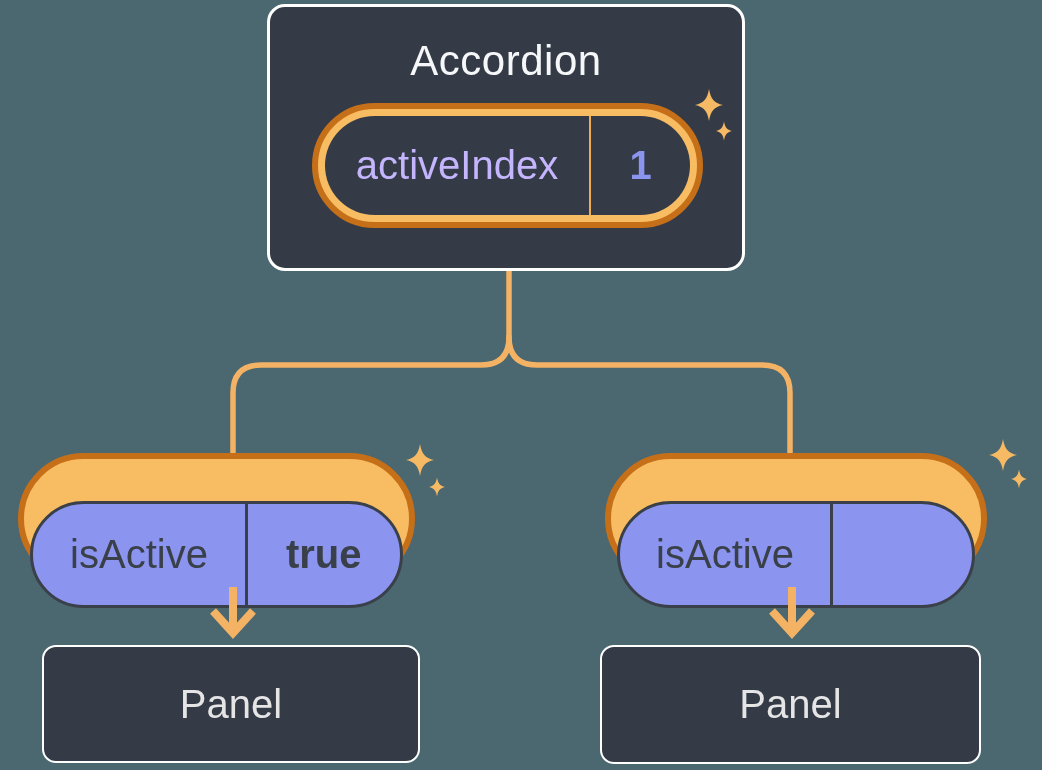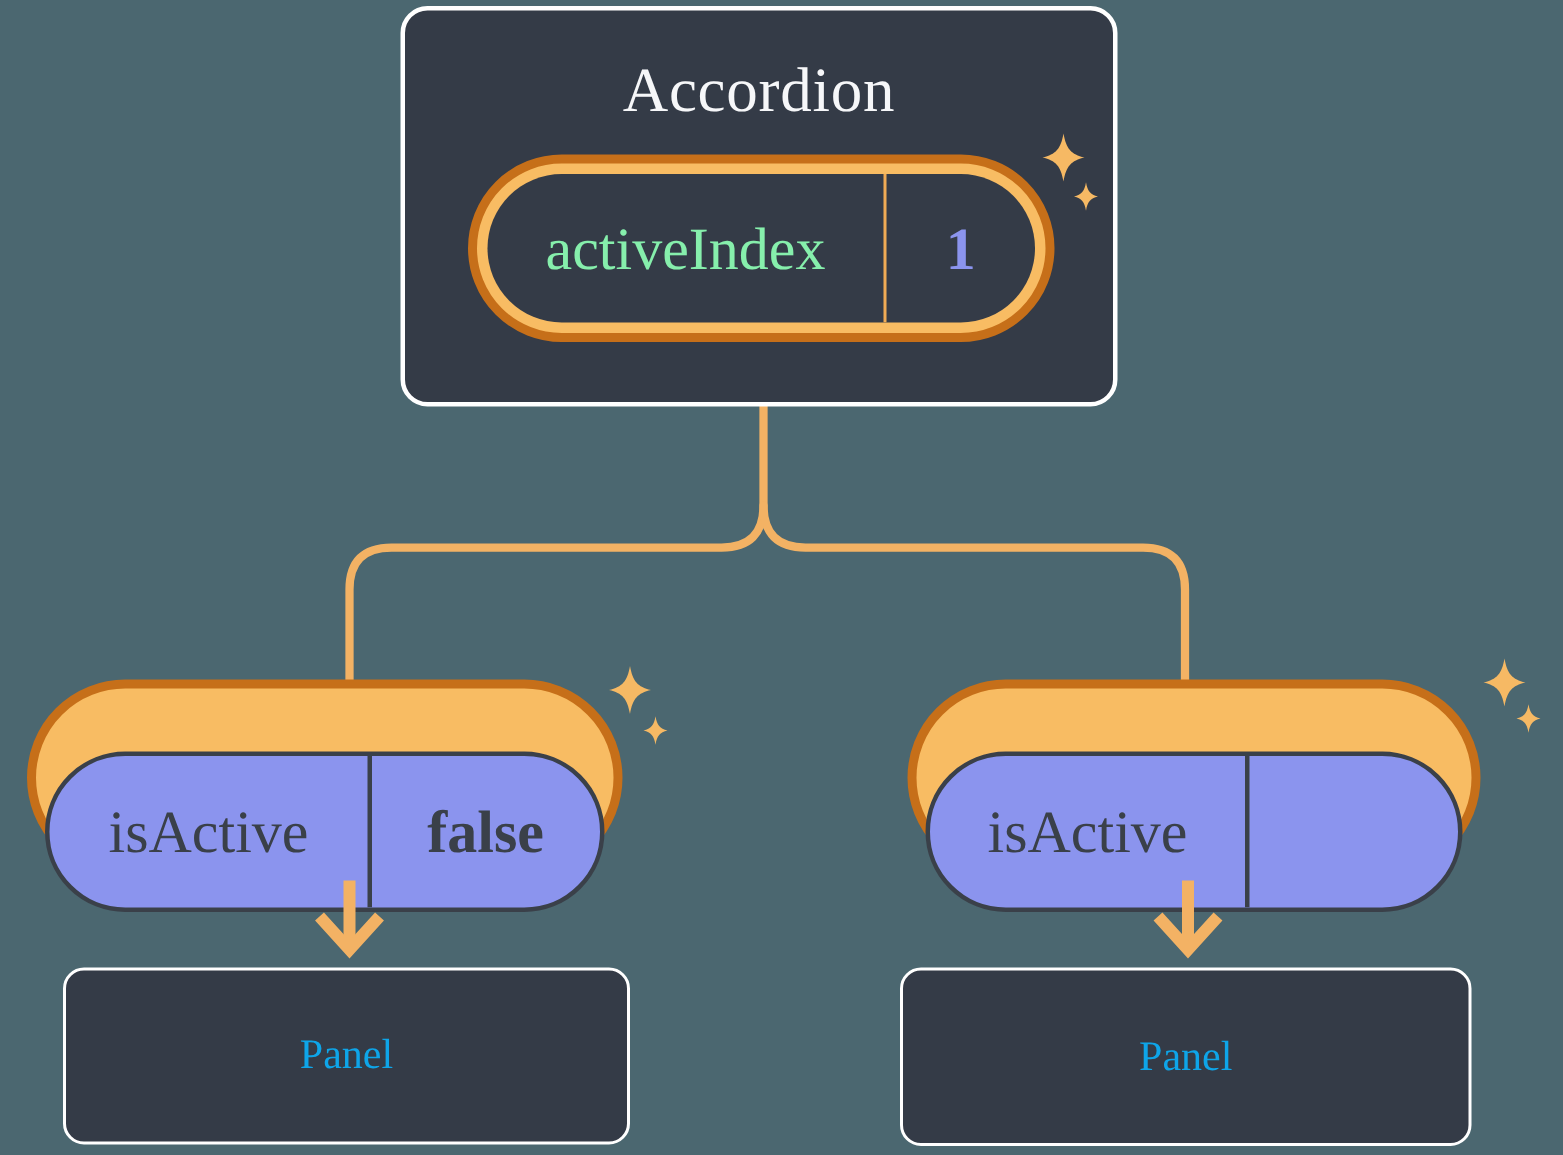--- a/index.html
+++ b/index.html
@@ -7,21 +7,20 @@
     margin: 0;
     background: #4b6770;
     font-family: "Liberation Sans", sans-serif;
   }
   .canvas {
     position: relative;
     width: 1042px;
     height: 770px;
     background: #4b6770;
     overflow: hidden;
-    font-family: Liberation Serif, serif;
   }
   svg.overlay { position: absolute; pointer-events: none; }
 
   
   .component-box {
     position: absolute;
     background: #343b47;
     border: 3px solid #ffffff;
     border-radius: 18px;
   }
@@ -50,21 +49,21 @@
     width: 100%; height: 100%;
     background: #343b47;
     border-radius: 999px;
     display: flex;
     align-items: stretch;
     overflow: hidden;
   }
   .state-key-section {
     width: 264px;
     display: flex; align-items: center; justify-content: center;
-    color: #86efac;
+    color: #c4b5fd;
     font-size: 40px;
   }
   .state-divider { width: 2px; background: #f0ab55; }
   .state-value-section {
     flex: 1;
     display: flex; align-items: center; justify-content: center;
     color: #8b94ee;
     font-size: 40px;
     font-weight: 700;
   }
@@ -105,22 +104,22 @@
     font-weight: 700;
   }
 
   
   .panel-box {
     position: absolute;
     background: #343b47;
     border: 2.5px solid #ffffff;
     border-radius: 14px;
     display: flex; align-items: center; justify-content: center;
-    color: #0ea5e9;
-    font-size: 28px;
+    color: #e5e5e5;
+    font-size: 40px;
   }
   .panel-left  { left: 42px;  top: 645px; width: 378px; height: 118px; }
   .panel-right { left: 600px; top: 645px; width: 381px; height: 119px; }
 </style>
 </head>
 <body>
 
 <div class="canvas">
 
   <svg class="overlay" style="left:0;top:0" width="1042" height="770" viewBox="0 0 1042 770">
@@ -141,21 +140,21 @@
     <svg class="overlay" style="left:418px;top:77px" width="52" height="62" viewBox="0 0 52 62">
       <path fill="#f6b964" transform="translate(21,21) scale(14,16)" d="M0,-1 C0.13,-0.36 0.36,-0.13 1,0 C0.36,0.13 0.13,0.36 0,1 C-0.13,0.36 -0.36,0.13 -1,0 C-0.36,-0.13 -0.13,-0.36 0,-1 Z"></path>
       <path fill="#f6b964" transform="translate(36,47) scale(8,9.5)" d="M0,-1 C0.13,-0.36 0.36,-0.13 1,0 C0.36,0.13 0.13,0.36 0,1 C-0.13,0.36 -0.36,0.13 -1,0 C-0.36,-0.13 -0.13,-0.36 0,-1 Z"></path>
     </svg>
   </div>
 
   <div class="prop-pill prop-pill-left">
     <div class="prop-pill-inner">
       <div class="prop-key-section">isActive</div>
       <div class="prop-divider"></div>
-      <div class="prop-value-section">false</div>
+      <div class="prop-value-section">true</div>
     </div>
   </div>
   <svg class="overlay" style="left:400px;top:438px" width="52" height="62" viewBox="0 0 52 62">
     <path fill="#f6b964" transform="translate(20,22) scale(14,16)" d="M0,-1 C0.13,-0.36 0.36,-0.13 1,0 C0.36,0.13 0.13,0.36 0,1 C-0.13,0.36 -0.36,0.13 -1,0 C-0.36,-0.13 -0.13,-0.36 0,-1 Z"></path>
     <path fill="#f6b964" transform="translate(37,49) scale(8,9.5)" d="M0,-1 C0.13,-0.36 0.36,-0.13 1,0 C0.36,0.13 0.13,0.36 0,1 C-0.13,0.36 -0.36,0.13 -1,0 C-0.36,-0.13 -0.13,-0.36 0,-1 Z"></path>
   </svg>
 
   <div class="prop-pill prop-pill-right">
     <div class="prop-pill-inner">
       <div class="prop-key-section">isActive</div>

